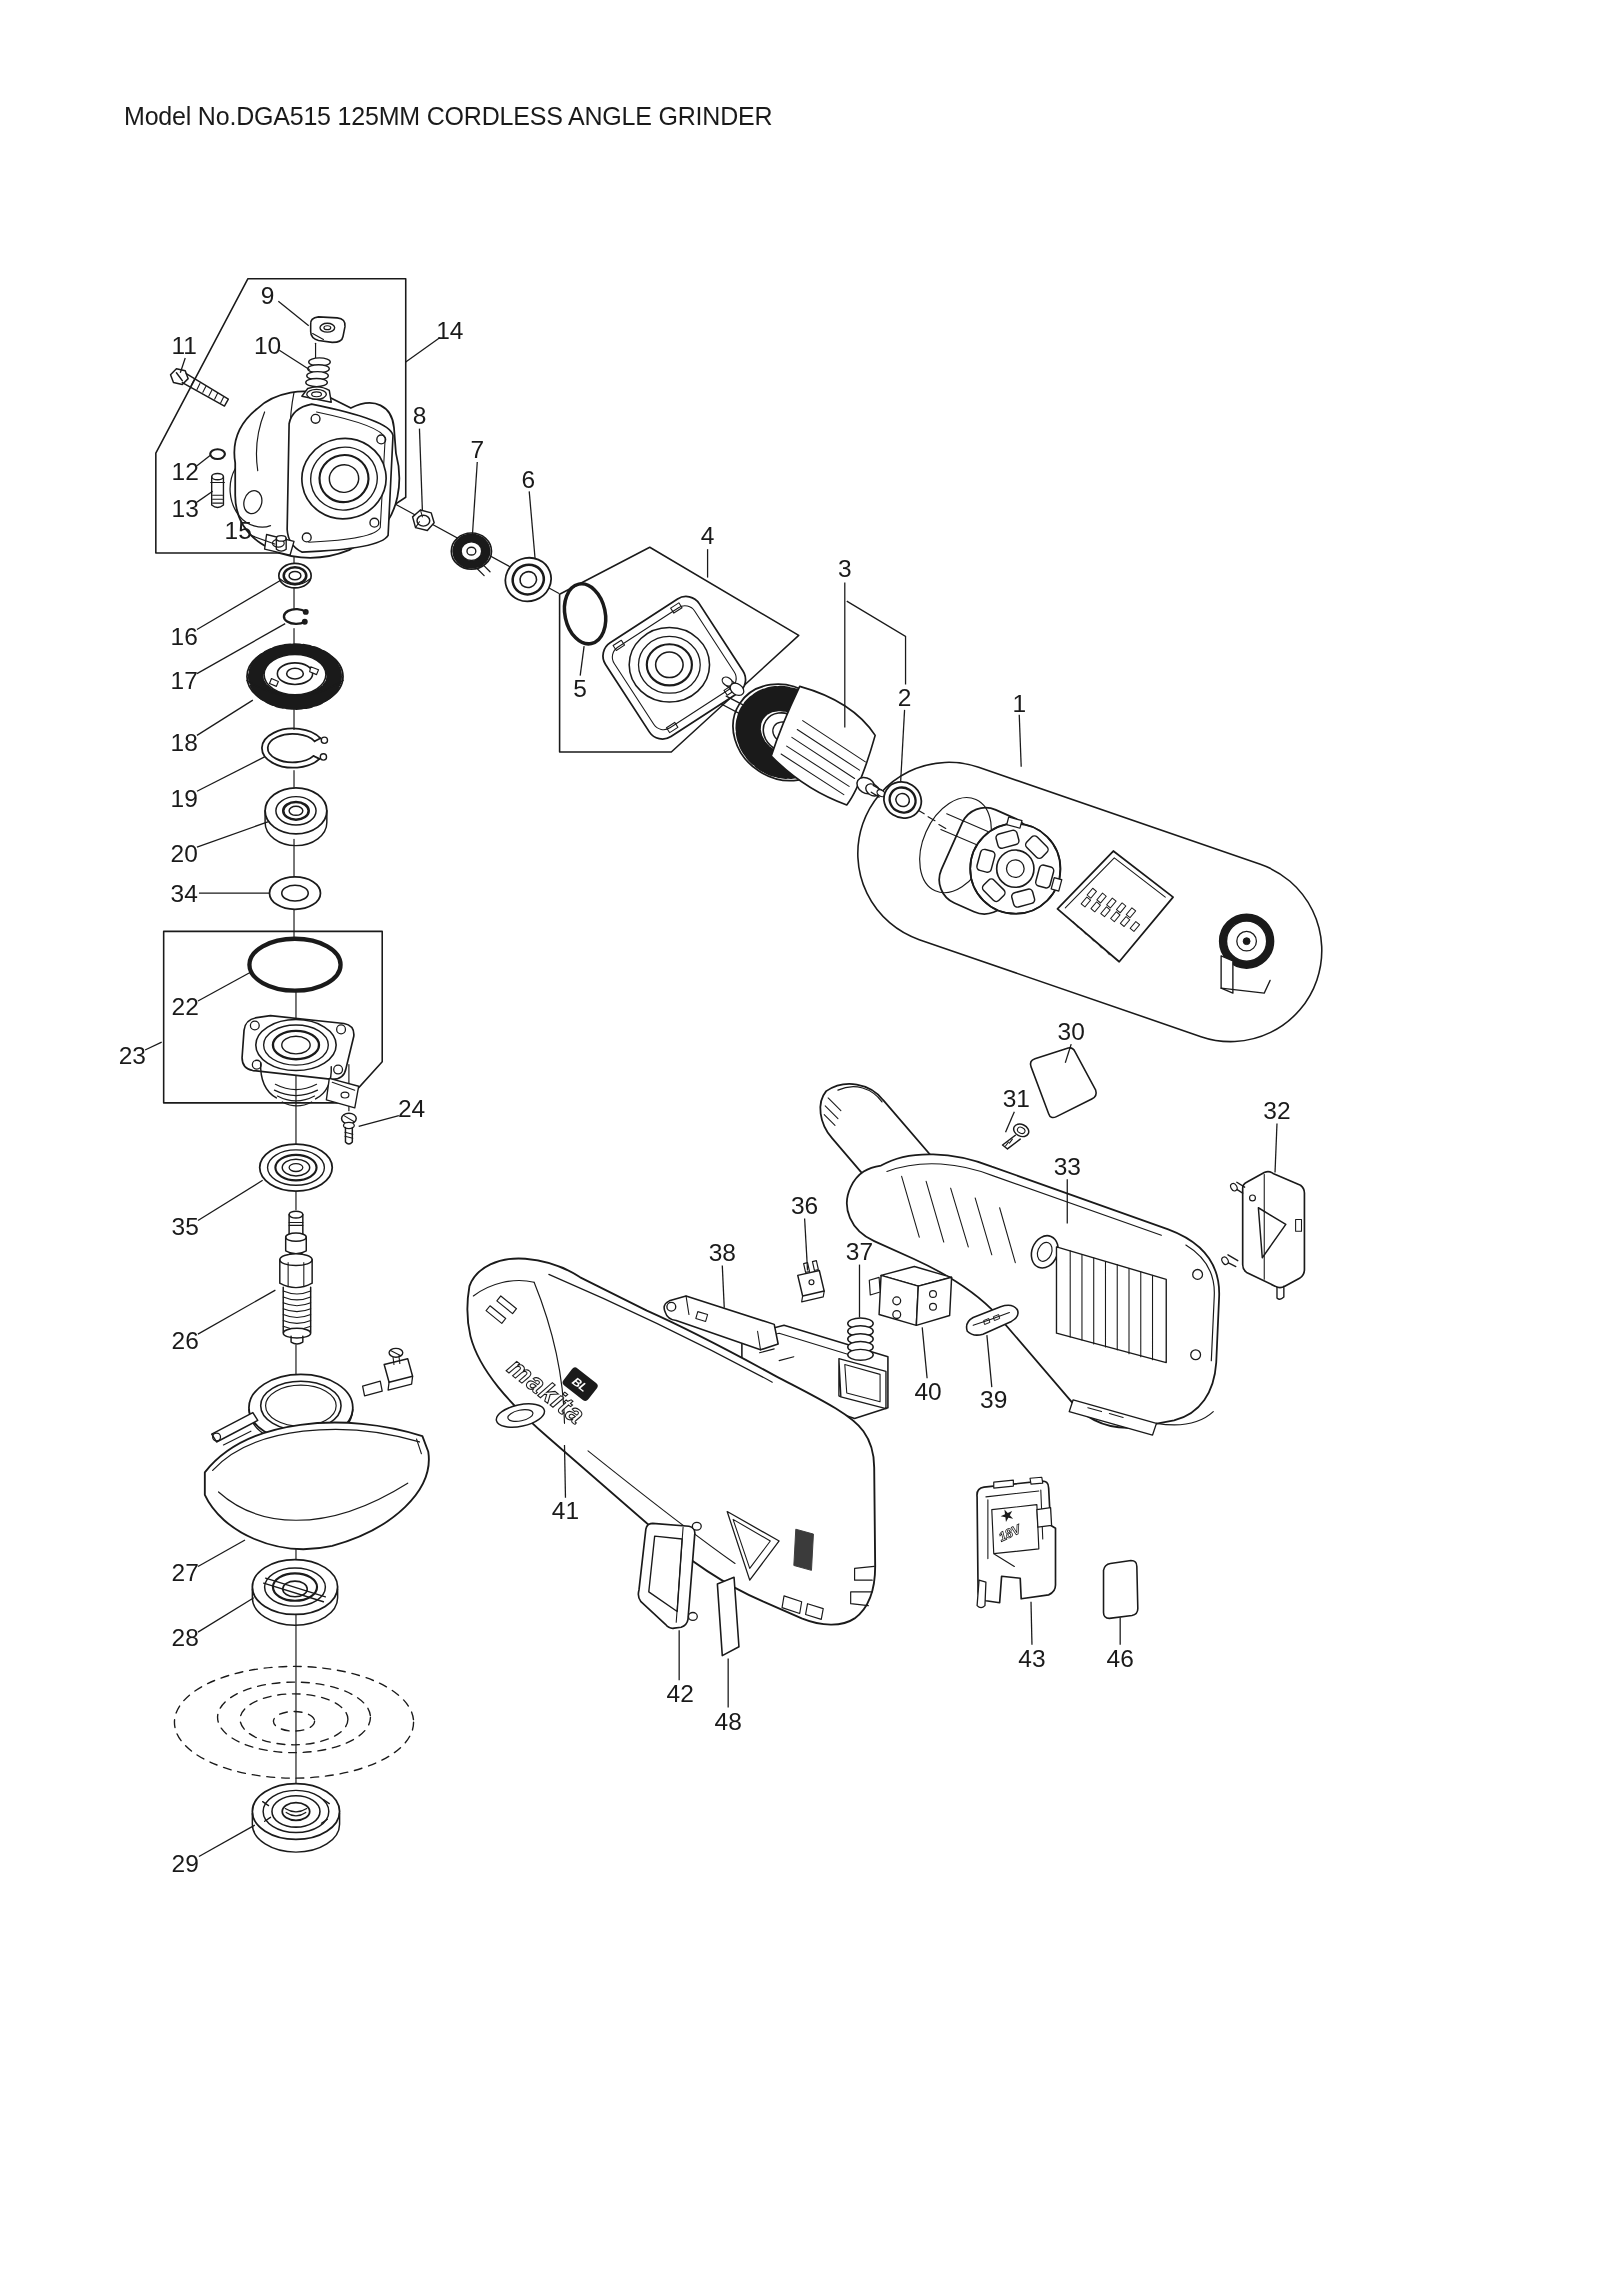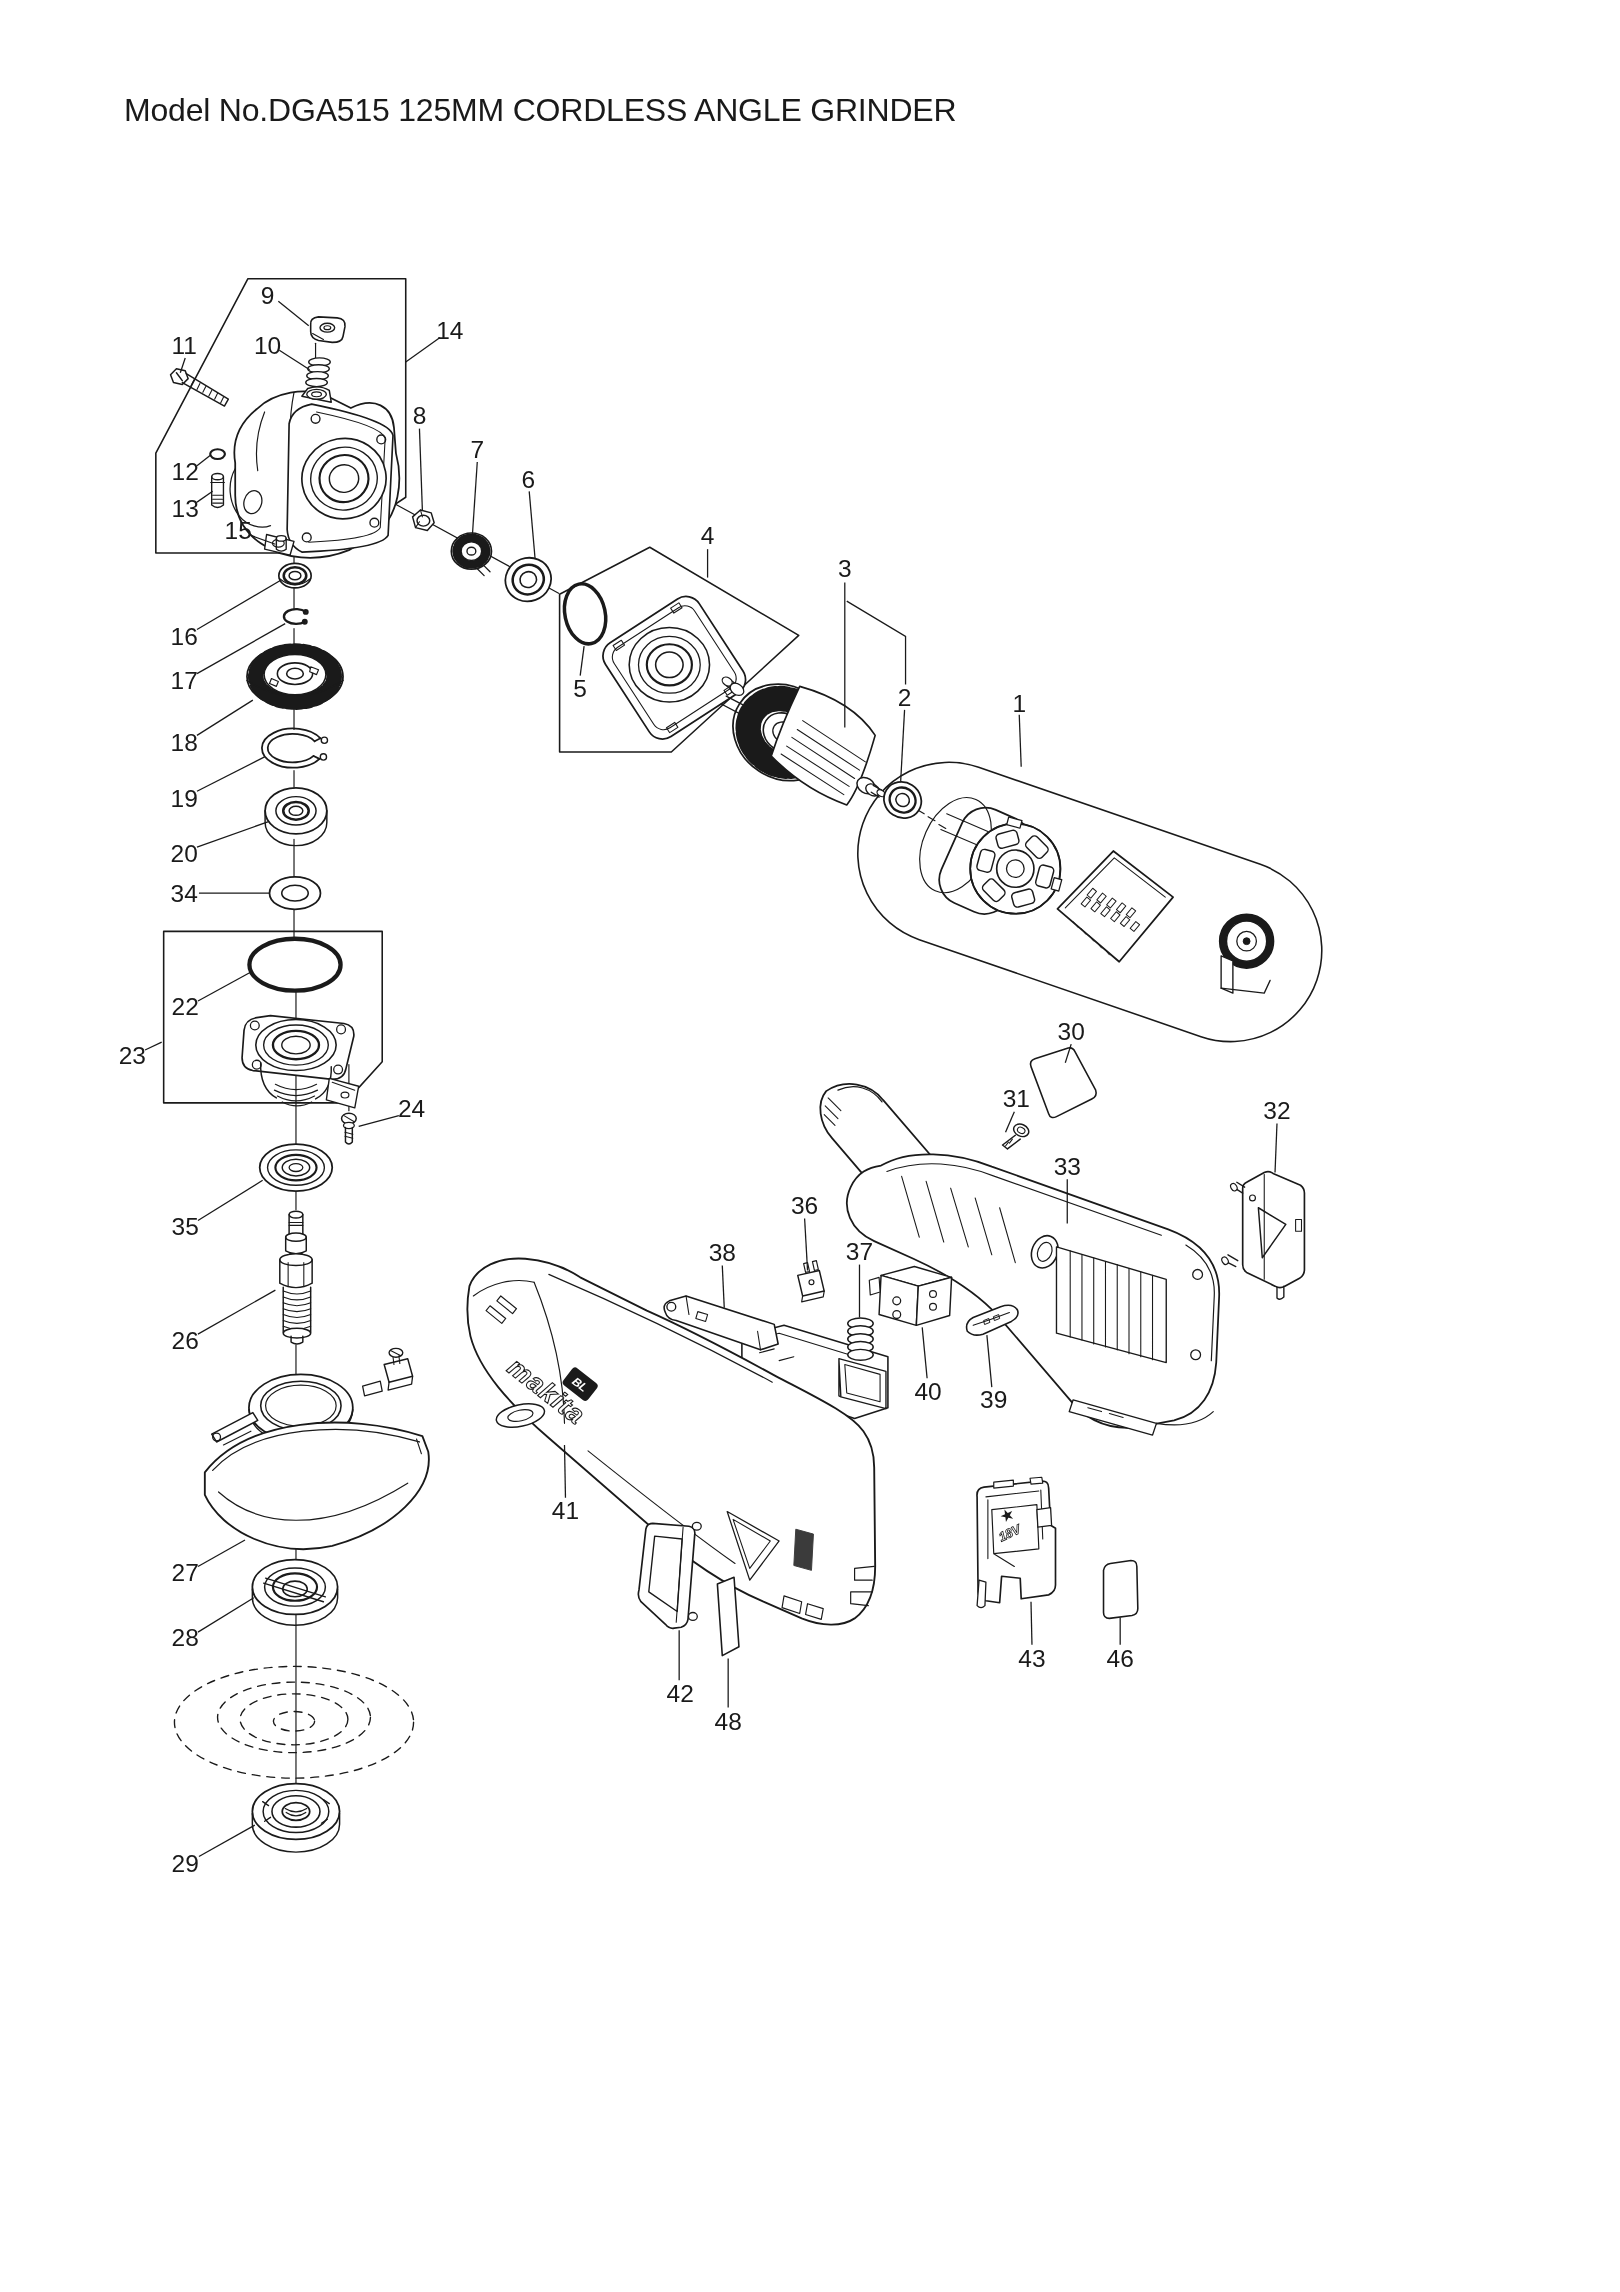--- a/index.html
+++ b/index.html
@@ -1,18 +1,18 @@
 <!DOCTYPE html>
 <html><head>
 <meta charset="utf-8">
 <style>
   html,body{margin:0;padding:0;background:#e8e8e8;}
   .page{position:relative;width:1620px;height:2293px;background:#ffffff;overflow:hidden;
         font-family:"Liberation Sans",sans-serif;}
-  .title{position:absolute;left:124px;top:92px;font-size:32px;color:#1a1a1a;
+  .title{position:absolute;left:124px;top:102px;font-size:25px;color:#1a1a1a;
          letter-spacing:-0.2px;white-space:nowrap;}
   svg{position:absolute;left:0;top:0;}
   svg text{font-family:"Liberation Sans",sans-serif;}
   .ln{stroke:#1a1a1a;fill:none;stroke-linecap:round;stroke-linejoin:round;}
   .w{stroke:#1a1a1a;fill:#ffffff;stroke-linejoin:round;}
   .d{stroke:#1a1a1a;fill:#1a1a1a;}
 </style>
 </head>
 <body>
 

